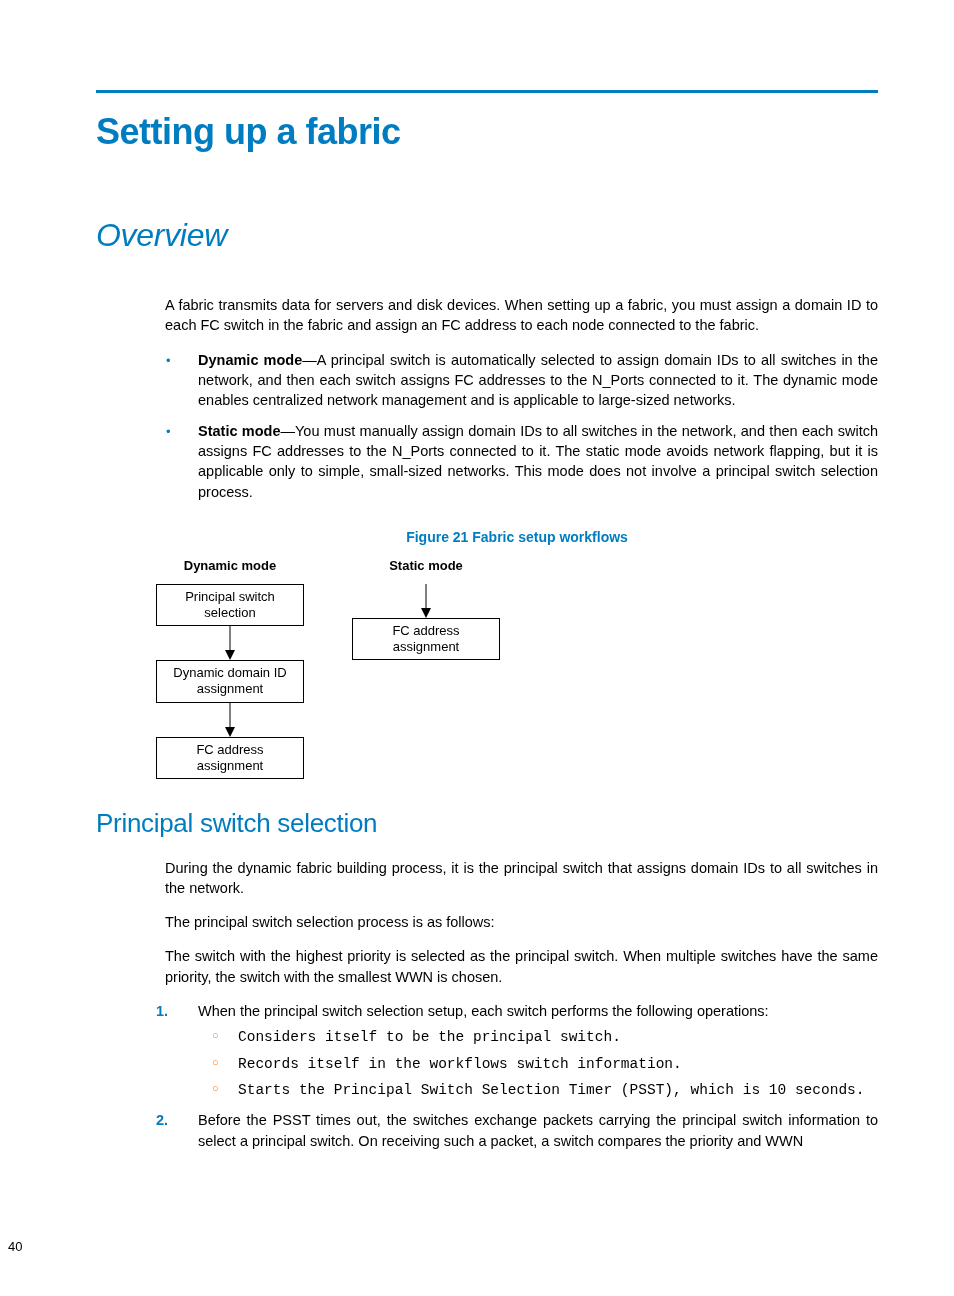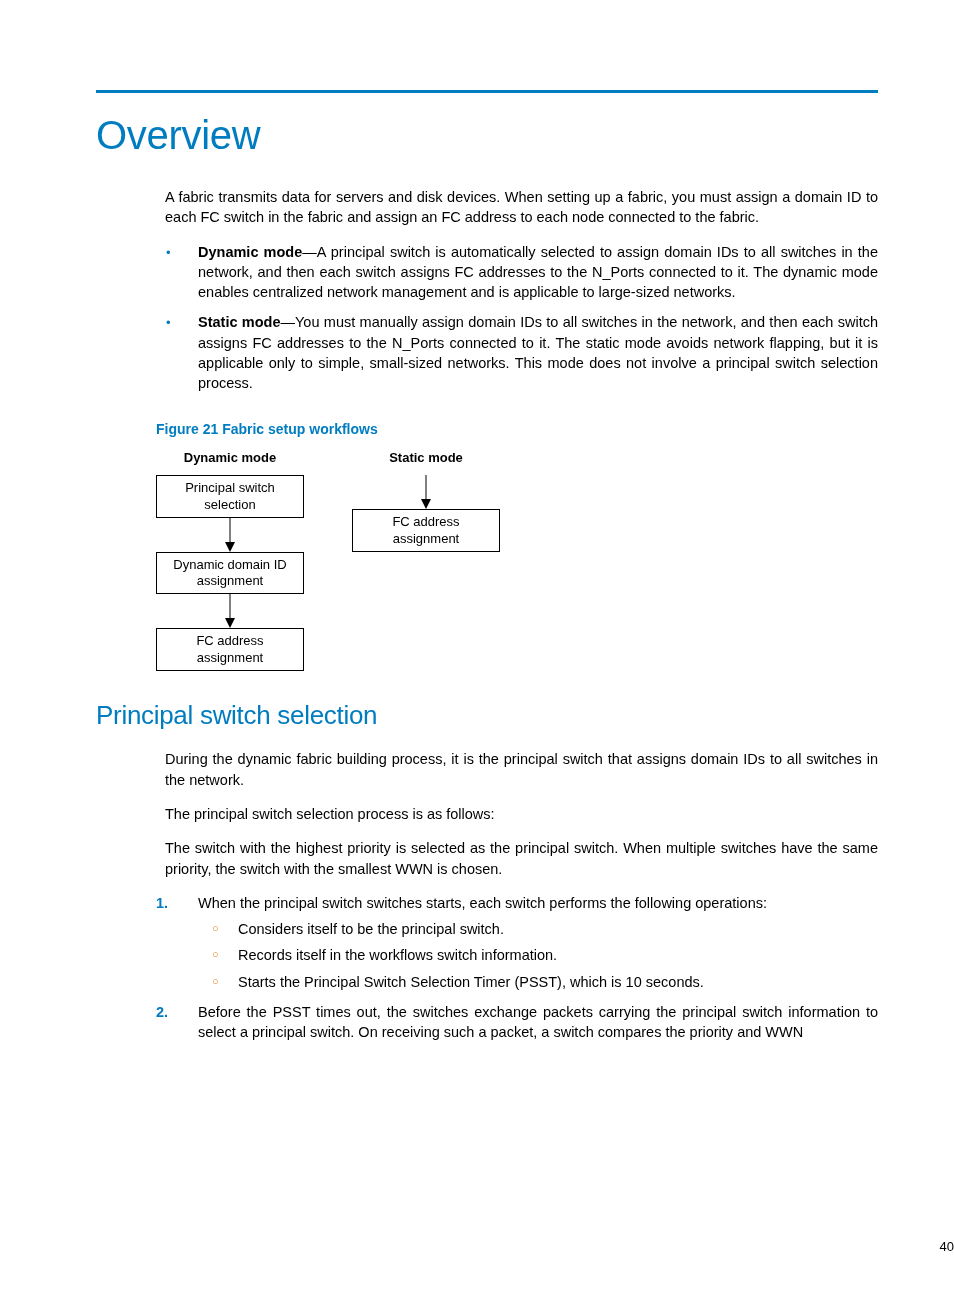--- a/index.html
+++ b/index.html
@@ -24,23 +24,24 @@
   h1.chapter {
     color: #007cc0;
     font-weight: 700;
     font-size: 36px;
     margin: 0 0 56px 0;
     letter-spacing: -0.5px;
   }
   h1.section {
     color: #007cc0;
     font-weight: 400;
-    font-size: 40px;
-    margin: 0 0 24px 0;
+    font-size: 32px;
+    margin: 0 0 37px 0;
     letter-spacing: -0.3px;
+    font-style: italic;
   }
   h2.subsection {
     color: #007cc0;
     font-weight: 400;
     font-size: 26px;
     margin: 26px 0 16px 0;
     letter-spacing: -0.3px;
   }
   .body {
     margin-left: 60px;
@@ -69,20 +70,21 @@
     top: 2px;
   }
   .term {
     font-weight: 700;
   }
   .fig-caption {
     color: #007cc0;
     font-weight: 700;
     font-size: 14px;
     margin: 6px 0 10px 0;
+    text-align: center;
   }
   .flow-wrap {
     display: flex;
     gap: 48px;
     margin-bottom: 6px;
     font-family: Arial, Helvetica, sans-serif;
     font-size: 13px;
   }
   .flow-col { text-align: center; }
   .flow-head { font-weight: 700; margin-bottom: 8px; }
@@ -109,48 +111,50 @@
   ol.numbered > li > .num {
     position: absolute;
     left: 0;
     color: #007cc0;
     font-weight: 700;
   }
   ul.circles {
     list-style: none;
     padding: 0;
     margin: 6px 0 8px 0;
+    font-family: Liberation Mono, monospace;
   }
   ul.circles > li {
     position: relative;
     padding-left: 40px;
     margin-bottom: 6px;
   }
   ul.circles > li::before {
     content: "○";
     position: absolute;
     left: 14px;
     color: #e68a2e;
     font-size: 11px;
     top: 2px;
   }
   .pagenum {
     position: absolute;
     bottom: 40px;
-    left: 0; right: 0;
-    text-align: right;
+    left: 8px; right: 0;
+    text-align: left;
     font-size: 13px;
   }
 </style>
 </head>
 <body>
 
 <div class="page">
   <div class="rule"></div>
 
+  <h1 class="chapter">Setting up a fabric</h1>
 
   <h1 class="section">Overview</h1>
 
   <div class="body">
     <p>A fabric transmits data for servers and disk devices. When setting up a fabric, you must assign a domain ID to each FC switch in the fabric and assign an FC address to each node connected to the fabric.</p>
 
     <ul class="bullets">
       <li>
         <span class="term">Dynamic mode</span><span>—A principal switch is automatically selected to assign domain IDs to all switches in the network, and then each switch assigns FC addresses to the N_Ports connected to it. The dynamic mode enables centralized network management and is applicable to large-sized networks.</span>
       </li>
@@ -196,21 +200,21 @@
   <h2 class="subsection">Principal switch selection</h2>
 
   <div class="body">
     <p>During the dynamic fabric building process, it is the principal switch that assigns domain IDs to all switches in the network.</p>
     <p>The principal switch selection process is as follows:</p>
     <p>The switch with the highest priority is selected as the principal switch. When multiple switches have the same priority, the switch with the smallest WWN is chosen.</p>
 
     <ol class="numbered">
       <li>
         <span class="num">1.</span>
-        <span>When the principal switch switches starts, each switch performs the following operations:</span>
+        <span>When the principal switch selection setup, each switch performs the following operations:</span>
         <ul class="circles">
           <li>Considers itself to be the principal switch.</li>
           <li>Records itself in the workflows switch information.</li>
           <li>Starts the Principal Switch Selection Timer (PSST), which is 10 seconds.</li>
         </ul>
       </li>
       <li>
         <span class="num">2.</span>
         <span>Before the PSST times out, the switches exchange packets carrying the principal switch information to select a principal switch. On receiving such a packet, a switch compares the priority and WWN</span>
       </li>

